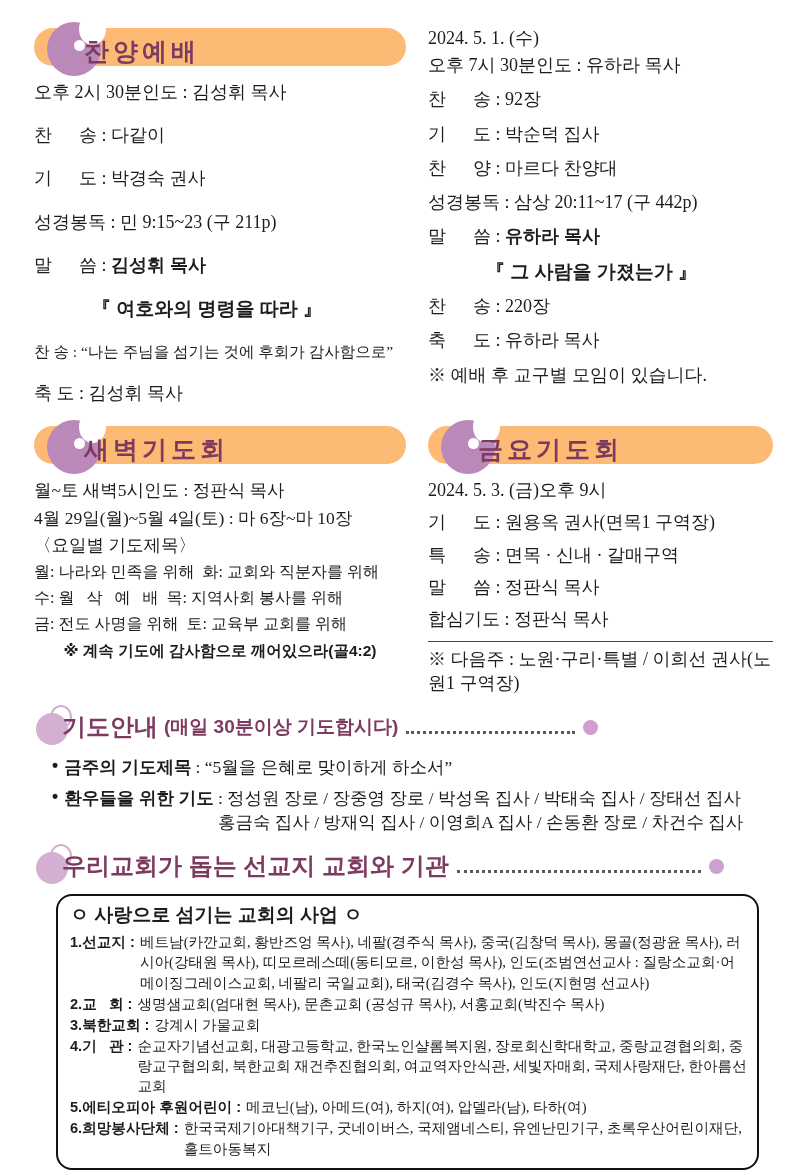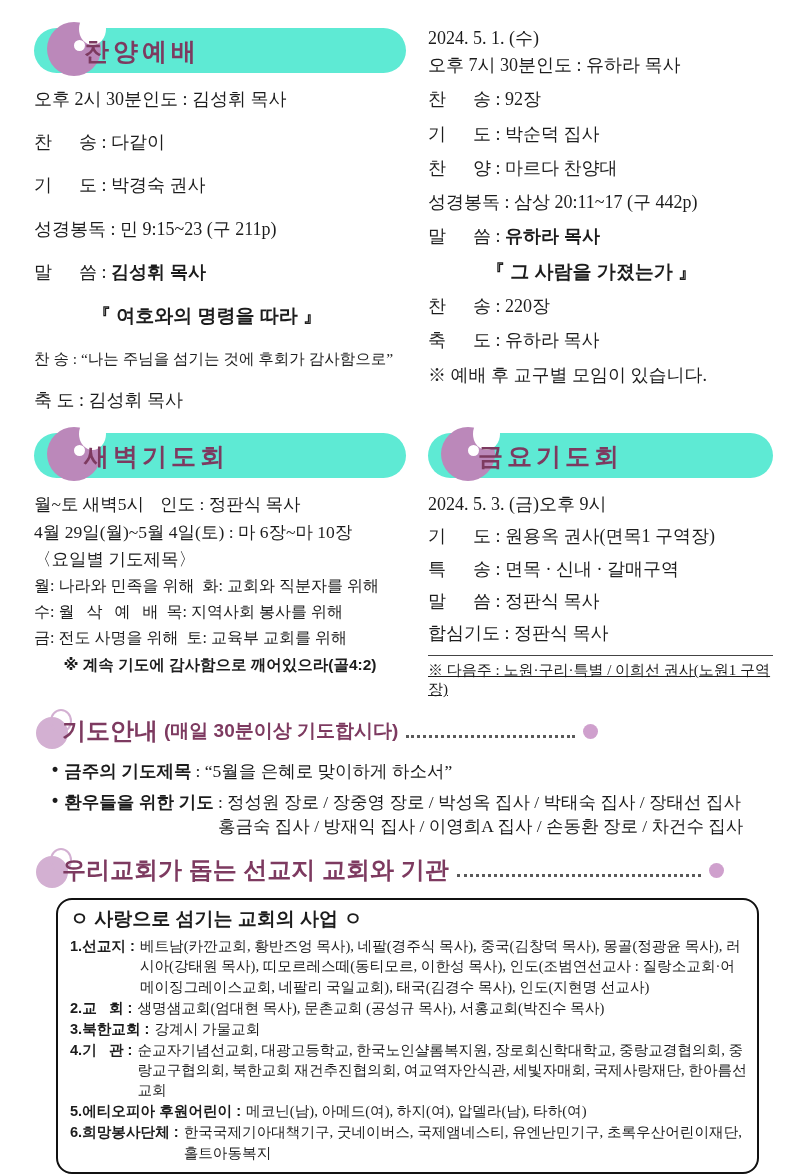--- a/index.html
+++ b/index.html
@@ -4,48 +4,48 @@
 <style>
   * { box-sizing: border-box; }
   html,body { margin:0; padding:0; }
   body {
     width:799px; height:1175px; background:#ffffff; color:#1c1c1c;
     font-family:"Liberation Serif","DejaVu Serif",serif; overflow:hidden;
   }
   .page { padding:28px 26px 0 34px; }
 
   
-  .pill { position:relative; height:45px; background:#5eead4; border-radius:23px; margin-bottom:16px; }
+  .pill { position:relative; height:38px; background:#fdba74; border-radius:23px; margin-bottom:16px; }
   .p-circle { position:absolute; left:13px; top:-6px; width:54px; height:54px; border-radius:50%; background:#bb88ba; }
   .p-blob { position:absolute; left:45px; top:-15px; width:27px; height:32px; border-radius:50%; background:#ffffff; }
   .p-blob2 { position:absolute; left:40px; top:12px; width:11px; height:11px; border-radius:50%; background:#ffffff; }
   .p-title {
     position:absolute; left:50px; top:7px;
     font-family:"Liberation Sans","DejaVu Sans",sans-serif; font-weight:800;
     font-size:25px; letter-spacing:4px; color:#7d3a60;
   }
 
   .top-grid { display:grid; grid-template-columns:372px 1fr; column-gap:22px; }
 
   .row { white-space:pre-wrap; font-size:18px; line-height:1.18; }
   .s-praise .row { margin-bottom:22px; }
   .s-wed .row { margin-bottom:13px; }
   .flexrow { display:flex; justify-content:flex-start; }
   .bold-g { font-family:"Liberation Sans","DejaVu Sans",sans-serif; font-weight:700; }
   .sermon-title { padding-left:58px; font-size:19px; }
   .smallrow { font-size:15.5px; }
   .tight { margin-bottom:6px !important; }
 
-  .s-dawn .row { font-size:16px; margin-bottom:7px;gap:16px; }
+  .s-dawn .row { font-size:16px; margin-bottom:7px; }
   .s-dawn .first { font-size:17.5px; }
   .dawn-verse { font-family:"Liberation Sans","DejaVu Sans",sans-serif; font-weight:700; font-size:15.5px; text-align:center; margin-top:2px; }
 
   .s-fri .row { margin-bottom:11px; }
   .fri-rule { border-top:1.5px solid #444; width:345px; margin:2px 0 5px 0; }
-  .fri-note { font-size:15px; white-space:pre-wrap;text-decoration:underline; }
+  .fri-note { font-size:18px; white-space:pre-wrap; }
 
   
   .sub-head { display:flex; align-items:center; margin:14px 0 10px 2px; }
   .deco { position:relative; width:36px; height:36px; flex:0 0 36px; margin-right:-10px; z-index:0; }
   .deco-fill { position:absolute; left:0; top:4px; width:32px; height:32px; border-radius:50%; background:#d3b0d2; }
   .deco-ring { position:absolute; left:14px; top:-4px; width:22px; height:24px; border-radius:50%; border:2.5px solid #d3b0d2; background:transparent; }
   .sub-title { position:relative; z-index:1; font-family:"Liberation Sans","DejaVu Sans",sans-serif; font-weight:800; font-size:24px; color:#7d3a60; white-space:nowrap; }
   .sub-sub { position:relative; z-index:1; font-family:"Liberation Sans","DejaVu Sans",sans-serif; font-weight:800; font-size:19px; color:#7d3a60; margin-left:6px; white-space:nowrap; }
   .dots { flex:1 1 auto; border-bottom:3px dotted #5a5a5a; height:14px; margin:0 8px; }
   .enddot { flex:0 0 15px; width:15px; height:15px; border-radius:50%; background:#cfa0cd; }

